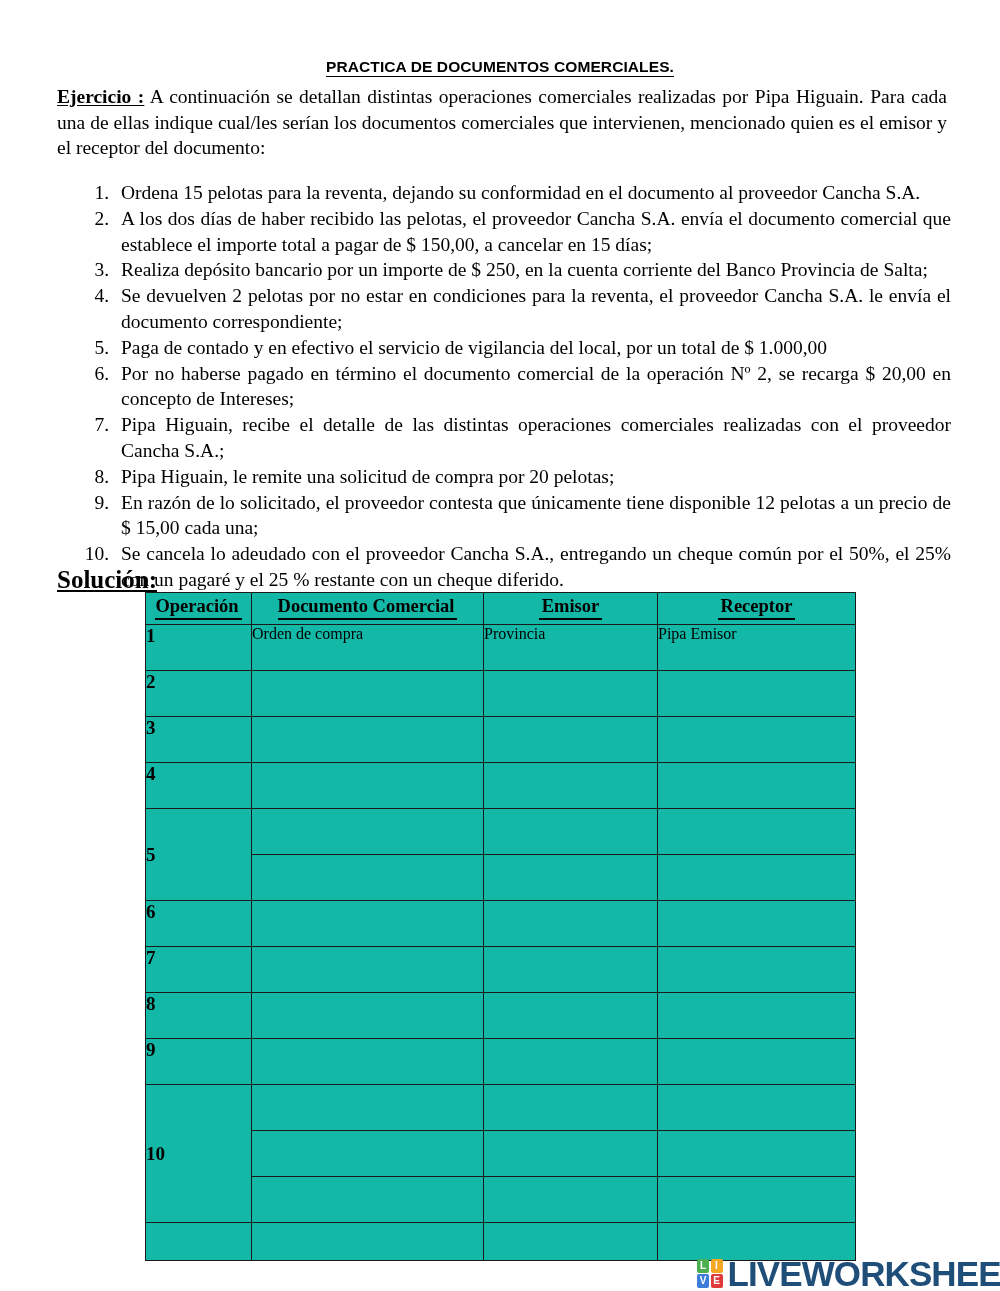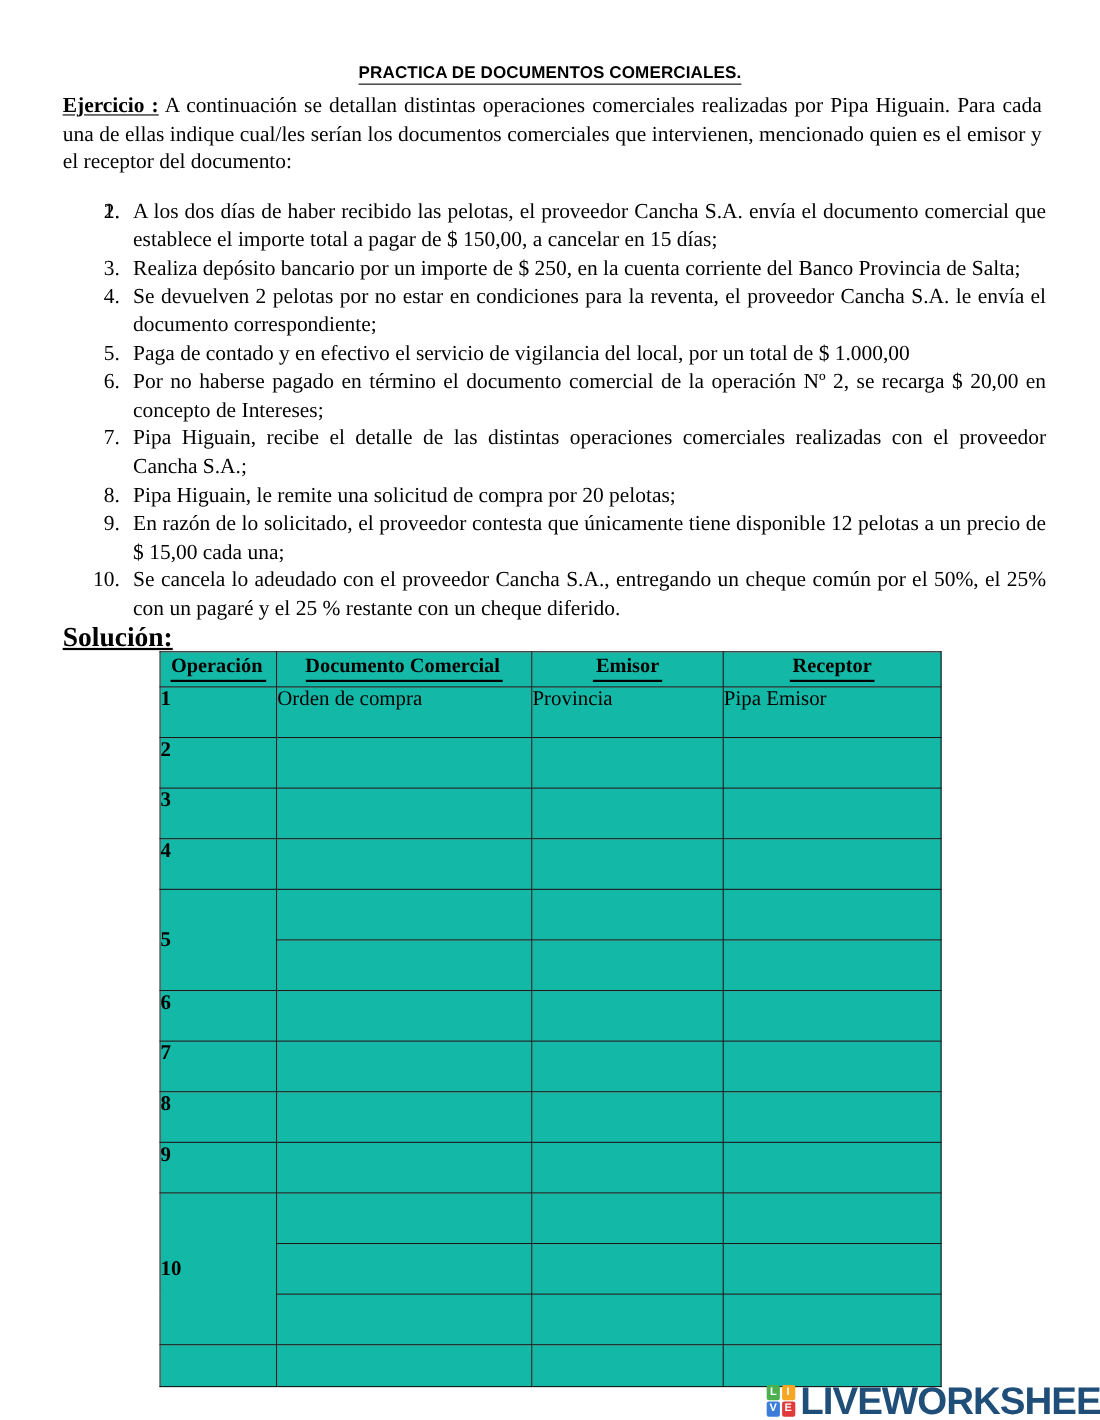--- a/index.html
+++ b/index.html
@@ -137,21 +137,21 @@
   td.opnum {
     font-size: 19px;
     font-weight: bold;
     padding: 5px 0 0 8px;
     vertical-align: top;
   }
   td.opnum.mid { vertical-align: middle; padding-top: 0; }
 
   td.cell {
     height: 45px;
-    font-size: 19px;
+    font-size: 16px;
     padding: 0 0 4px 11px;
     vertical-align: bottom;
   }
   td.cell.empty { height: 45px; }
   td.cell.filled { height: 45px; }
 
   td.blank-foot {
     border-top: 1.3px solid #1a1a1a;
     border-left: 1.3px solid #1a1a1a;
     border-right: 1.3px solid #1a1a1a;
@@ -204,21 +204,21 @@
 
   <div class="doc-title">
     <span>PRACTICA DE DOCUMENTOS COMERCIALES.</span>
   </div>
 
   <div class="intro">
     <span class="intro-label">Ejercicio :</span><span> A continuación se detallan distintas operaciones comerciales realizadas por Pipa Higuain. Para cada una de ellas indique cual/les serían los documentos comerciales que intervienen, mencionado quien es el emisor y el receptor del documento:</span>
   </div>
 
   <ol class="op-list" id="op-list">
-      <li><span class="num">1.</span></li>
+      <li><span class="num">1.</span><span>Ordena 15 pelotas para la reventa, dejando su conformidad en el documento al proveedor Cancha S.A.</span></li>
       <li><span class="num">2.</span><span>A los dos días de haber recibido las pelotas, el  proveedor Cancha S.A. envía el documento comercial que establece el importe total a pagar de  $ 150,00, a cancelar en  15 días;</span></li>
       <li><span class="num">3.</span><span>Realiza depósito bancario por un importe de $ 250, en la cuenta corriente del Banco Provincia de Salta;</span></li>
       <li><span class="num">4.</span><span>Se devuelven 2 pelotas por no estar en condiciones para la reventa, el proveedor Cancha S.A. le envía el documento correspondiente;</span></li>
       <li><span class="num">5.</span><span>Paga de contado y en efectivo el servicio de vigilancia del local, por un total de $ 1.000,00</span></li>
       <li><span class="num">6.</span><span>Por no haberse pagado en término el documento comercial de la operación Nº 2, se recarga $ 20,00 en concepto de Intereses;</span></li>
       <li><span class="num">7.</span><span>Pipa Higuain, recibe el detalle de las distintas operaciones comerciales realizadas con el proveedor Cancha S.A.;</span></li>
       <li><span class="num">8.</span><span>Pipa Higuain, le remite una solicitud de compra por 20 pelotas;</span></li>
       <li><span class="num">9.</span><span>En razón de lo solicitado, el proveedor contesta que únicamente tiene disponible 12 pelotas a un precio de $ 15,00 cada una;</span></li>
       <li><span class="num">10.</span><span>Se cancela lo adeudado con el proveedor Cancha S.A., entregando un cheque común por el 50%, el 25% con un pagaré y el 25 % restante con un cheque diferido.</span></li>
     </ol>

